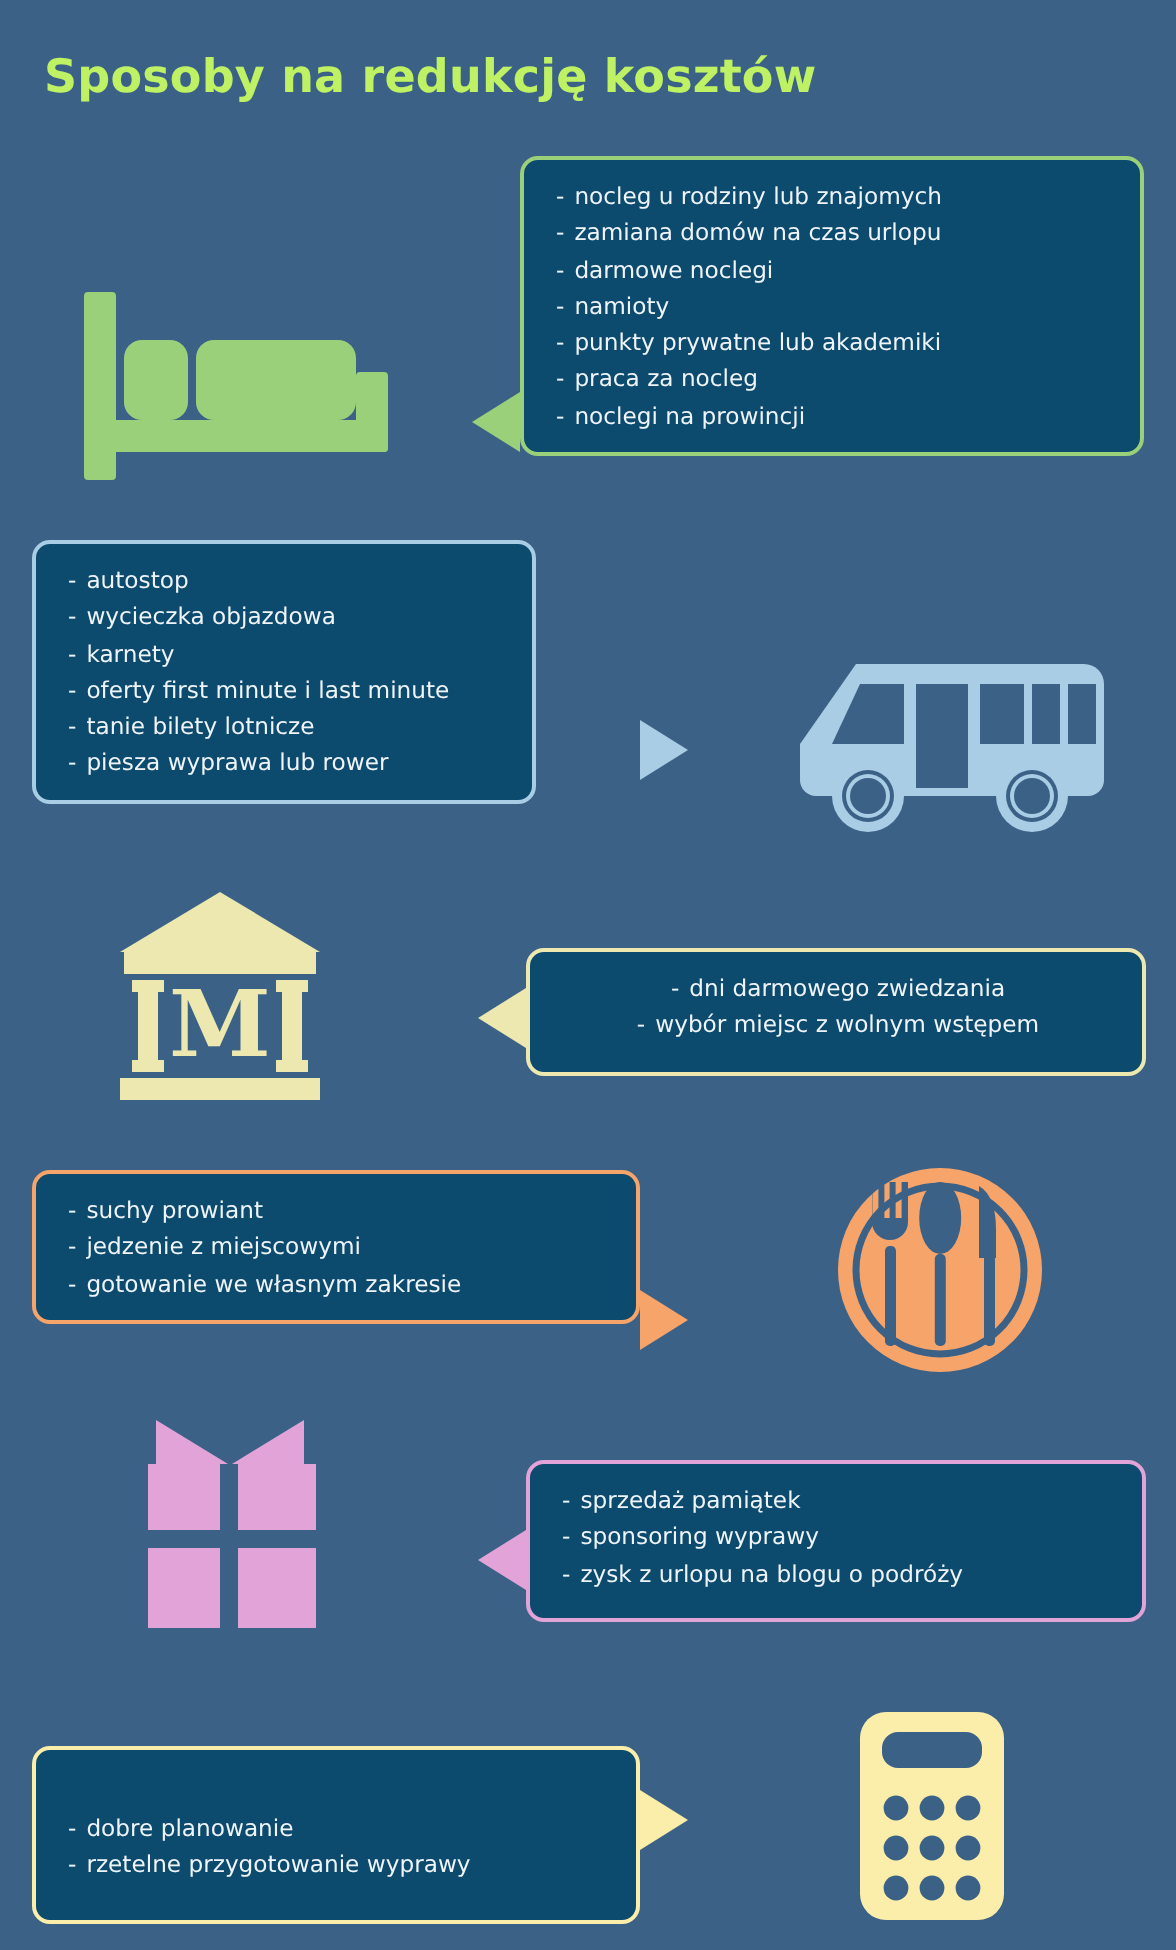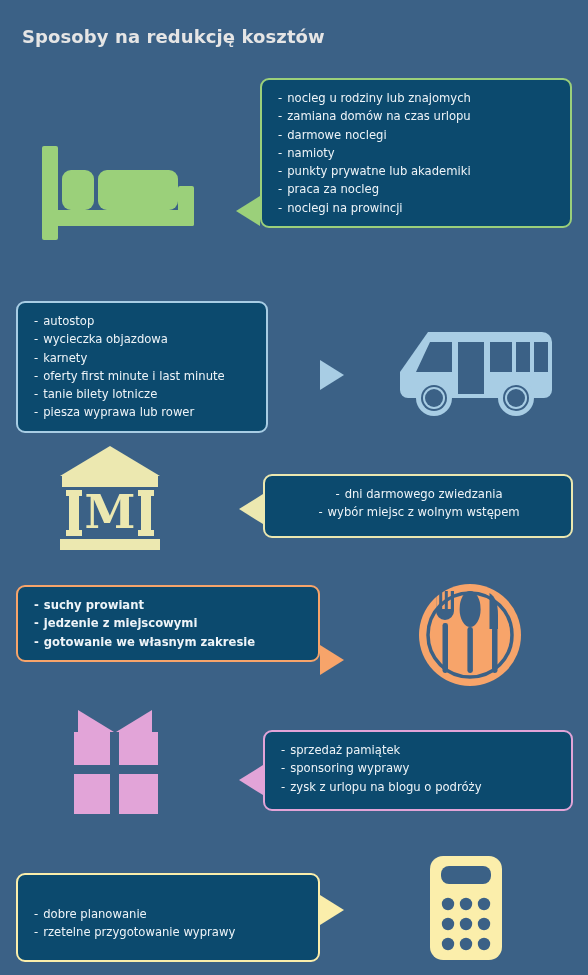--- a/index.html
+++ b/index.html
@@ -10,23 +10,23 @@
     overflow: hidden;
   }
   #page {
     position: relative;
     width: 588px; height: 975px;
     background: #3b6186;
   }
   .title {
     position: absolute;
     left: 22px; top: 26px;
-    font-size: 18px;
+    font-size: 23px;
     font-weight: bold;
-    color: #e5e5e5;
+    color: #bef264;
     letter-spacing: .1px;
     white-space: nowrap;
   }
   
   .box {
     position: absolute;
     background: #0c4a6e;
     border-radius: 9px;
     border: 2px solid #9bd07a;
     padding: 9px 14px 9px 16px;
@@ -79,21 +79,21 @@
       <li><span class="dash">-</span><span>nocleg u rodziny lub znajomych</span></li>
       <li><span class="dash">-</span><span>zamiana domów na czas urlopu</span></li>
       <li><span class="dash">-</span><span>darmowe noclegi</span></li>
       <li><span class="dash">-</span><span>namioty</span></li>
       <li><span class="dash">-</span><span>punkty prywatne lub akademiki</span></li>
       <li><span class="dash">-</span><span>praca za nocleg</span></li>
       <li><span class="dash">-</span><span>noclegi na prowincji</span></li>
     </ul>
   </div>
 
-  <div class="box" style="left:16px; top:270px; width:252px; border-color:#a8cde4;margin-top:31px;">
+  <div class="box" style="left:16px; top:270px; width:252px; border-color:#a8cde4;">
     <ul>
       <li><span class="dash">-</span><span>autostop</span></li>
       <li><span class="dash">-</span><span>wycieczka objazdowa</span></li>
       <li><span class="dash">-</span><span>karnety</span></li>
       <li><span class="dash">-</span><span>oferty first minute i last minute</span></li>
       <li><span class="dash">-</span><span>tanie bilety lotnicze</span></li>
       <li><span class="dash">-</span><span>piesza wyprawa lub rower</span></li>
     </ul>
   </div>
 
@@ -135,21 +135,21 @@
 
   <div class="tail tail-left" style="left:239px; top:494px; border-right:24px solid #ece8b0;"></div>
 
   <div class="box" style="left:263px; top:474px; width:310px; border-color:#ece8b0; padding-bottom:14px;text-align:center;">
     <ul>
       <li><span class="dash">-</span><span>dni darmowego zwiedzania</span></li>
       <li><span class="dash">-</span><span>wybór miejsc z wolnym wstępem</span></li>
     </ul>
   </div>
 
-  <div class="box" style="left:16px; top:585px; width:304px; border-color:#f7a46a;font-weight:bold;">
+  <div class="box" style="left:16px; top:585px; width:304px; border-color:#f7a46a;">
     <ul>
       <li><span class="dash">-</span><span>suchy prowiant</span></li>
       <li><span class="dash">-</span><span>jedzenie z miejscowymi</span></li>
       <li><span class="dash">-</span><span>gotowanie we własnym zakresie</span></li>
     </ul>
   </div>
 
   <div class="tail tail-right" style="left:320px; top:645px; border-left:24px solid #f7a46a;"></div>
 
   <div class="icon" style="left:418px; top:583px; width:104px; height:104px;">

